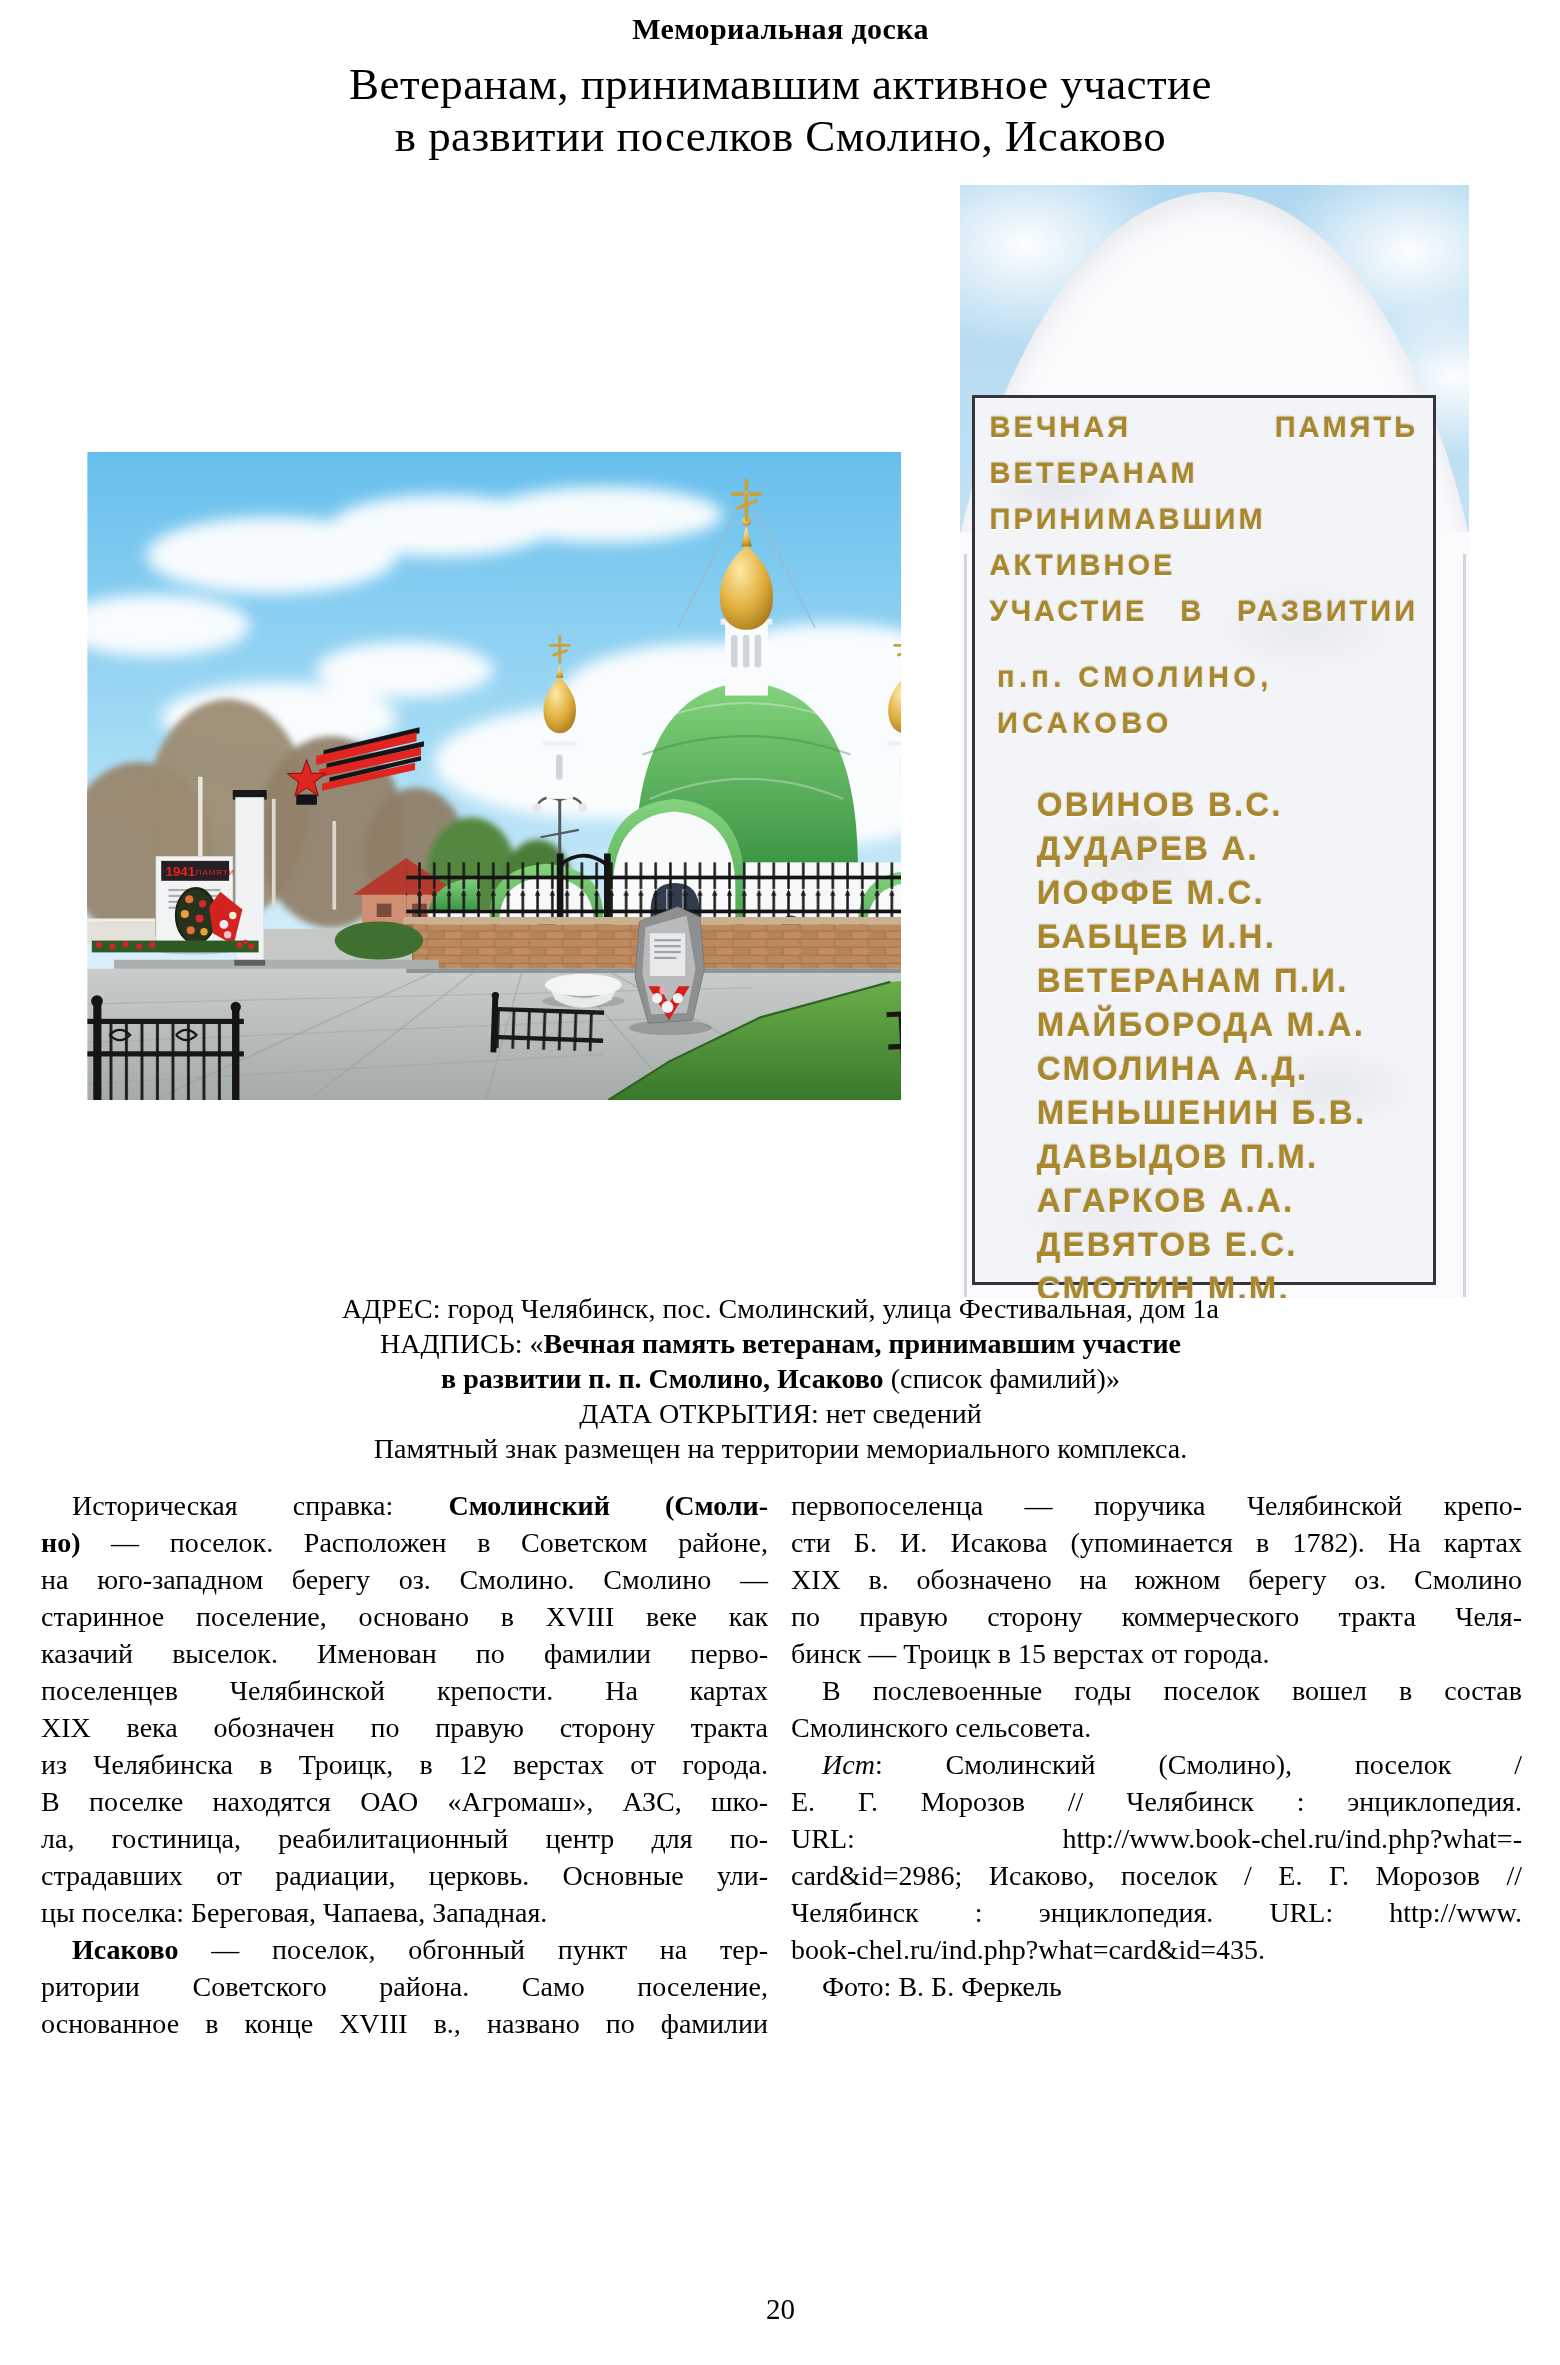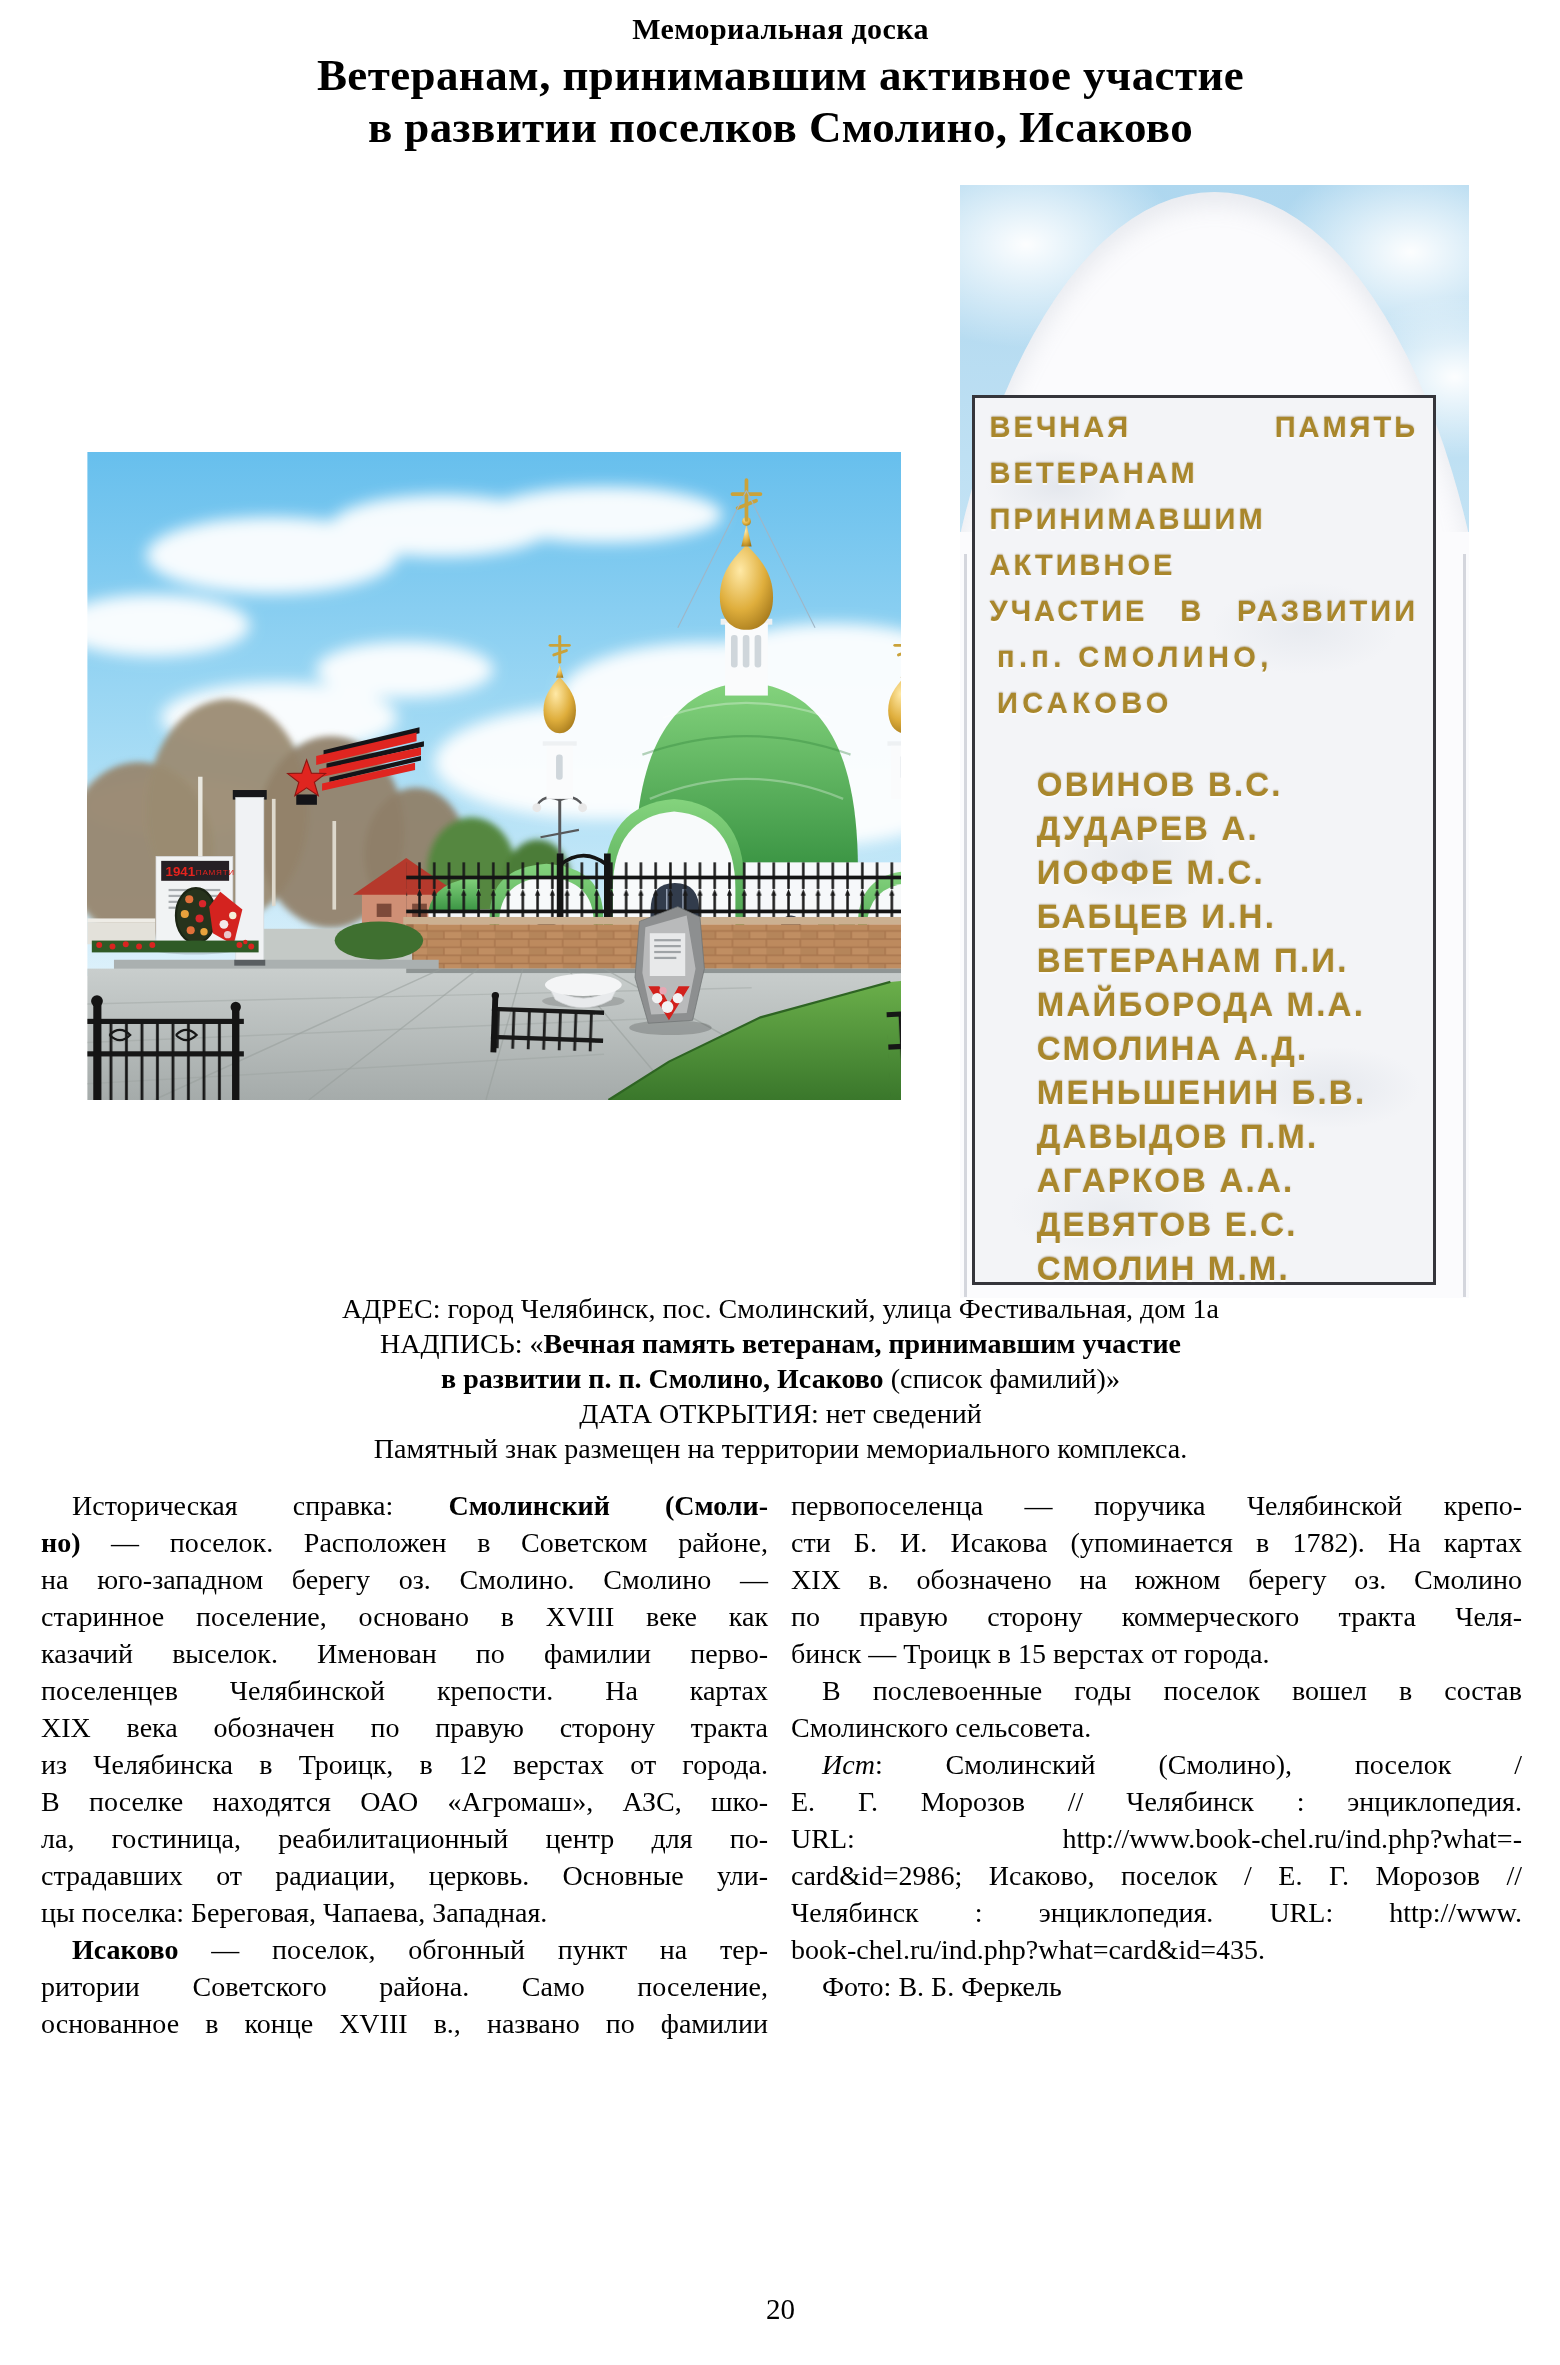--- a/index.html
+++ b/index.html
@@ -2,22 +2,22 @@
 <html lang="ru" style="font-size:11.8px"><head>
 <meta charset="utf-8">
 <style>
   html,body{margin:0;padding:0;background:#ffffff;}
   .page{position:relative;width:1561px;height:2366px;background:#fff;
         font-family:"Liberation Serif", serif;color:#000;overflow:hidden;}
 
   
   .kicker{position:absolute;left:0;top:11.8px;width:100%;text-align:center;
           font-size:30px;font-weight:bold;letter-spacing:0.4px;}
-  .title{position:absolute;left:0;top:49px;width:100%;text-align:center;
-         font-size:45px;line-height:52px;font-weight:bold;letter-spacing:0.4px;}
+  .title{position:absolute;left:0;top:58px;width:100%;text-align:center;
+         font-size:45px;line-height:52px;font-weight:normal;letter-spacing:0.4px;}
 
   
   .photo-church{position:absolute;left:58px;top:452px;width:814px;height:648px;overflow:hidden;padding-left:29px;}
   .photo-church svg{display:block;}
 
   .photo-plaque{position:absolute;left:960px;top:185px;width:509px;height:1113px;overflow:hidden;
                 background:linear-gradient(180deg,#aed7ef 0%,#c2e2f4 30%,#d5ebf8 100%);}
   .cloud{position:absolute;background:radial-gradient(closest-side,rgba(255,255,255,.97),rgba(255,255,255,0));}
   .cl1{left:-89px;top:-44px;width:310px;height:207px;}
   .cl2{left:310px;top:-29.5px;width:281px;height:192px;}
@@ -33,21 +33,21 @@
       radial-gradient(ellipse 103px 52px at 18% 10%,rgba(168,180,198,.20),transparent 70%),
       radial-gradient(ellipse 133px 66px at 72% 26%,rgba(168,180,198,.15),transparent 70%),
       radial-gradient(ellipse 118px 74px at 35% 52%,rgba(172,184,200,.15),transparent 70%),
       radial-gradient(ellipse 126px 59px at 78% 78%,rgba(168,180,198,.17),transparent 70%),
       radial-gradient(ellipse 148px 66px at 30% 92%,rgba(172,184,200,.13),transparent 70%);}
   .gold{color:#a9872c;
         text-shadow:0 1.5px 0.7px rgba(255,255,255,.75),0 -1.5px 1.5px rgba(115,84,15,.45);}
   .pl-head{margin:5.9px 14.8px 0 14.8px;font-family:Liberation Sans, sans-serif;font-weight:bold;}
   .pl-head .phl{font-size:29px;line-height:46px;letter-spacing:3px;
                 text-align:justify;text-align-last:justify;}
-  .pl-head .phl.noj{text-align:left;text-align-last:left;letter-spacing:4.4px;padding-left:7.4px;}
+  .pl-head .phl.noj{text-align:left;text-align-last:left;letter-spacing:4.4px;padding-left:7.4px;margin-top:20px;}
   .pl-names{margin-top:37px;padding-left:62px;font-family:"Liberation Sans",sans-serif;
             font-weight:bold;font-size:33px;line-height:44px;letter-spacing:2.2px;}
 
   
   .caption{position:absolute;left:0;top:1291px;width:100%;text-align:center;
            font-size:28px;line-height:35px;}
   .caption .b{font-weight:bold;}
 
   
   .col{position:absolute;top:1487px;font-size:28px;line-height:37px;}

